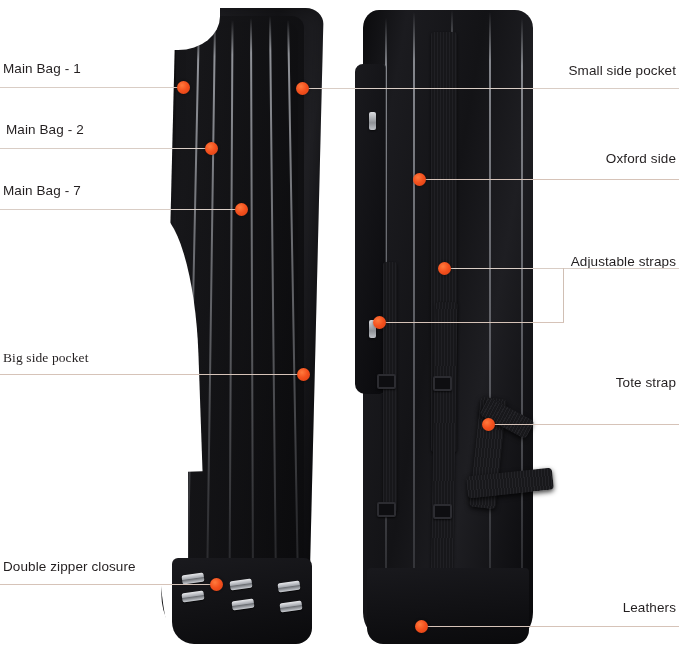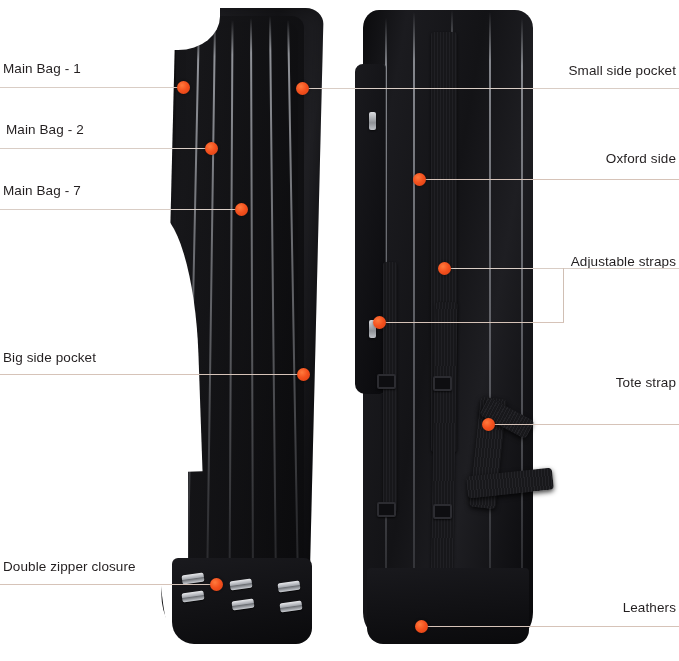--- a/index.html
+++ b/index.html
@@ -251,21 +251,21 @@
   <div class="dot" style="left:183px;top:87px;"></div>
 
   <div class="label" style="left:6px;top:123px;">Main Bag - 2</div>
   <div class="line" style="left:0px;top:148px;width:211px;"></div>
   <div class="dot" style="left:211px;top:148px;"></div>
 
   <div class="label" style="left:3px;top:184px;">Main Bag - 7</div>
   <div class="line" style="left:0px;top:209px;width:241px;"></div>
   <div class="dot" style="left:241px;top:209px;"></div>
 
-  <div class="label" style="left:3px;top:351px;">Big side pocket</div>
+  <div class="label" style="left:3px;top:351px;font-family:Liberation Serif, serif;">Big side pocket</div>
   <div class="line warm" style="left:0px;top:374px;width:303px;"></div>
   <div class="dot" style="left:303px;top:374px;"></div>
 
   <div class="label" style="left:3px;top:560px;">Double zipper closure</div>
   <div class="line warm" style="left:0px;top:584px;width:216px;"></div>
   <div class="dot" style="left:216px;top:584px;"></div>
 
   <div class="label right" style="right:3px;top:64px;">Small side pocket</div>
   <div class="line" style="left:302px;top:88px;width:377px;"></div>
   <div class="dot" style="left:302px;top:88px;"></div>

